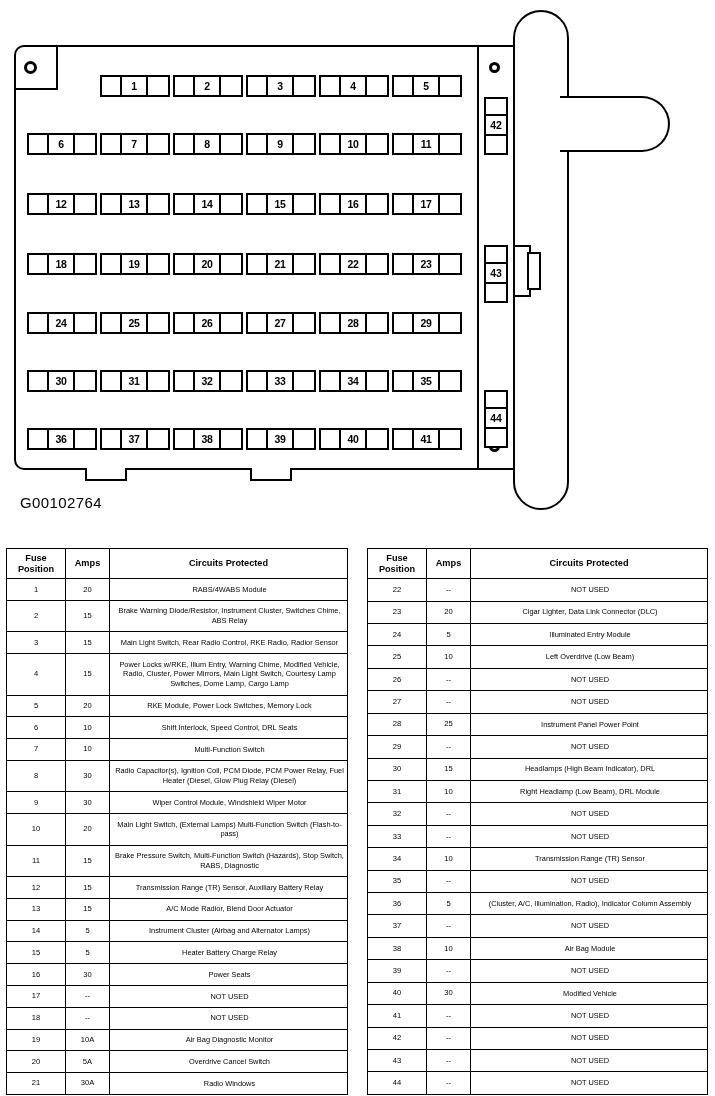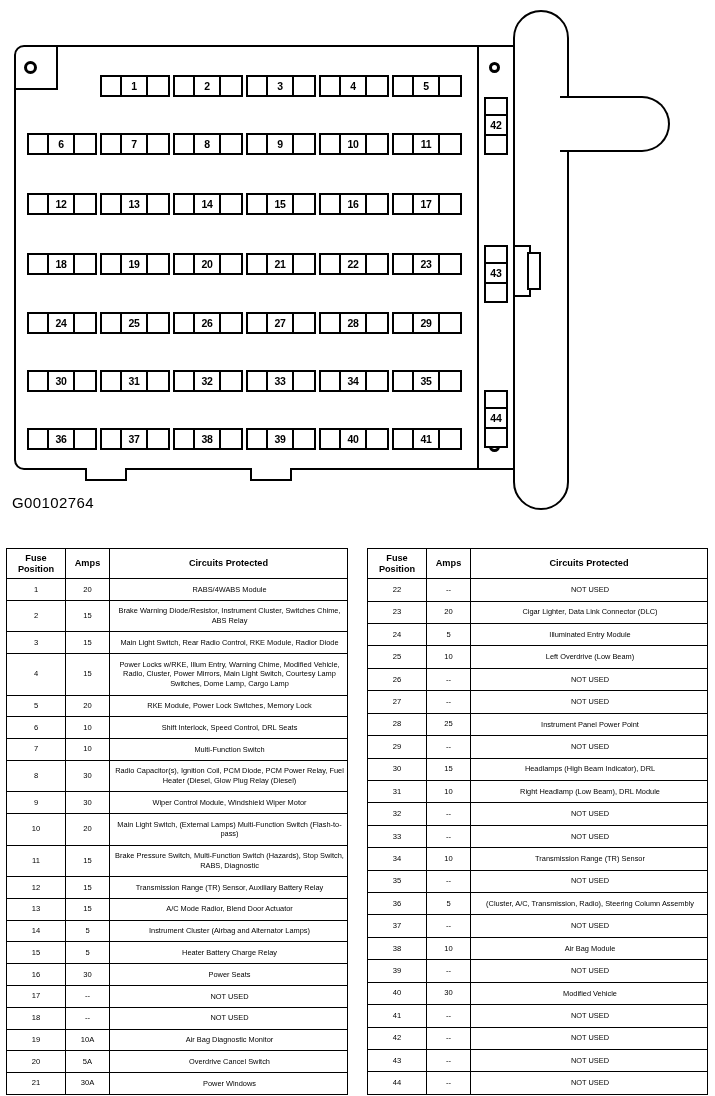--- a/index.html
+++ b/index.html
@@ -74,21 +74,21 @@
     border-radius:0 28px 28px 0;box-sizing:border-box;background:#fff;
   }
   .stub-mask{position:absolute;left:558px;top:99px;width:7px;height:50px;background:#fff;}
 
   
   .conn{position:absolute;border:2.5px solid #000;box-sizing:border-box;background:#fff;}
   .conn.c1{left:513px;top:245px;width:18px;height:52px;}
   .conn.c2{left:527px;top:252px;width:14px;height:38px;}
   .conn-mask{position:absolute;left:515px;top:248px;width:5px;height:46px;background:#fff;}
 
-  .fig-caption{position:absolute;left:12px;top:494px;
+  .fig-caption{position:absolute;left:20px;top:494px;
         font-size:15px;letter-spacing:0.4px;text-align:center;}
 
   
   .ftable{position:absolute;border:1.6px solid #000;border-collapse:collapse;
           background:#fff;table-layout:fixed;}
   .ftable.left{left:6px;top:548px;width:342px;}
   .ftable.right{left:367px;top:548px;width:341px;}
   .ftable th,.ftable td{border:1px solid #000;padding:0;}
   .ftable th{font-size:9.2px;font-weight:bold;text-align:center;
              padding:4px 2px;line-height:1.15;}
@@ -377,21 +377,21 @@
         <td class="circ">RABS/4WABS  Module</td>
       </tr>
       <tr style="height: 31.5394px;">
         <td class="pos">2</td>
         <td class="amp">15</td>
         <td class="circ">Brake Warning Diode/Resistor, Instrument Cluster, Switches Chime, ABS Relay</td>
       </tr>
       <tr style="height: 21.7738px;">
         <td class="pos">3</td>
         <td class="amp">15</td>
-        <td class="circ">Main Light Switch, Rear Radio Control, RKE Module, Radior Diode</td>
+        <td class="circ">Main Light Switch, Rear Radio Control, RKE Radio, Radior Sensor</td>
       </tr>
       <tr style="height: 41.3051px;">
         <td class="pos">4</td>
         <td class="amp">15</td>
         <td class="circ">Power Locks w/RKE, Illum Entry, Warning Chime, Modified Vehicle, Radio, Cluster, Power Mirrors, Main Light Switch, Courtesy Lamp Switches, Dome Lamp, Cargo Lamp</td>
       </tr>
       <tr style="height: 21.7738px;">
         <td class="pos">5</td>
         <td class="amp">20</td>
         <td class="circ">RKE Module, Power Lock Switches, Memory Lock</td>
@@ -467,21 +467,21 @@
         <td class="circ">Air Bag Diagnostic Monitor</td>
       </tr>
       <tr style="height: 21.7738px;">
         <td class="pos">20</td>
         <td class="amp">5A</td>
         <td class="circ">Overdrive Cancel Switch</td>
       </tr>
       <tr style="height: 21.7738px;">
         <td class="pos">21</td>
         <td class="amp">30A</td>
-        <td class="circ">Power Windows</td>
+        <td class="circ">Radio Windows</td>
       </tr>
     </tbody>
 </table>
 
 <table class="ftable right">
   <colgroup>
       <col class="c-pos">
       <col class="c-amp">
       <col class="c-cir">
     </colgroup>
@@ -562,21 +562,21 @@
         <td class="circ">Transmission Range (TR) Sensor</td>
       </tr>
       <tr style="height: 22.428px;">
         <td class="pos">35</td>
         <td class="amp">--</td>
         <td class="circ">NOT USED</td>
       </tr>
       <tr style="height: 22.428px;">
         <td class="pos">36</td>
         <td class="amp">5</td>
-        <td class="circ">(Cluster, A/C, Transmission, Radio), Steering Column Assembly</td>
+        <td class="circ">(Cluster, A/C, Illumination, Radio), Indicator Column Assembly</td>
       </tr>
       <tr style="height: 22.428px;">
         <td class="pos">37</td>
         <td class="amp">--</td>
         <td class="circ">NOT USED</td>
       </tr>
       <tr style="height: 22.428px;">
         <td class="pos">38</td>
         <td class="amp">10</td>
         <td class="circ">Air Bag Module</td>

